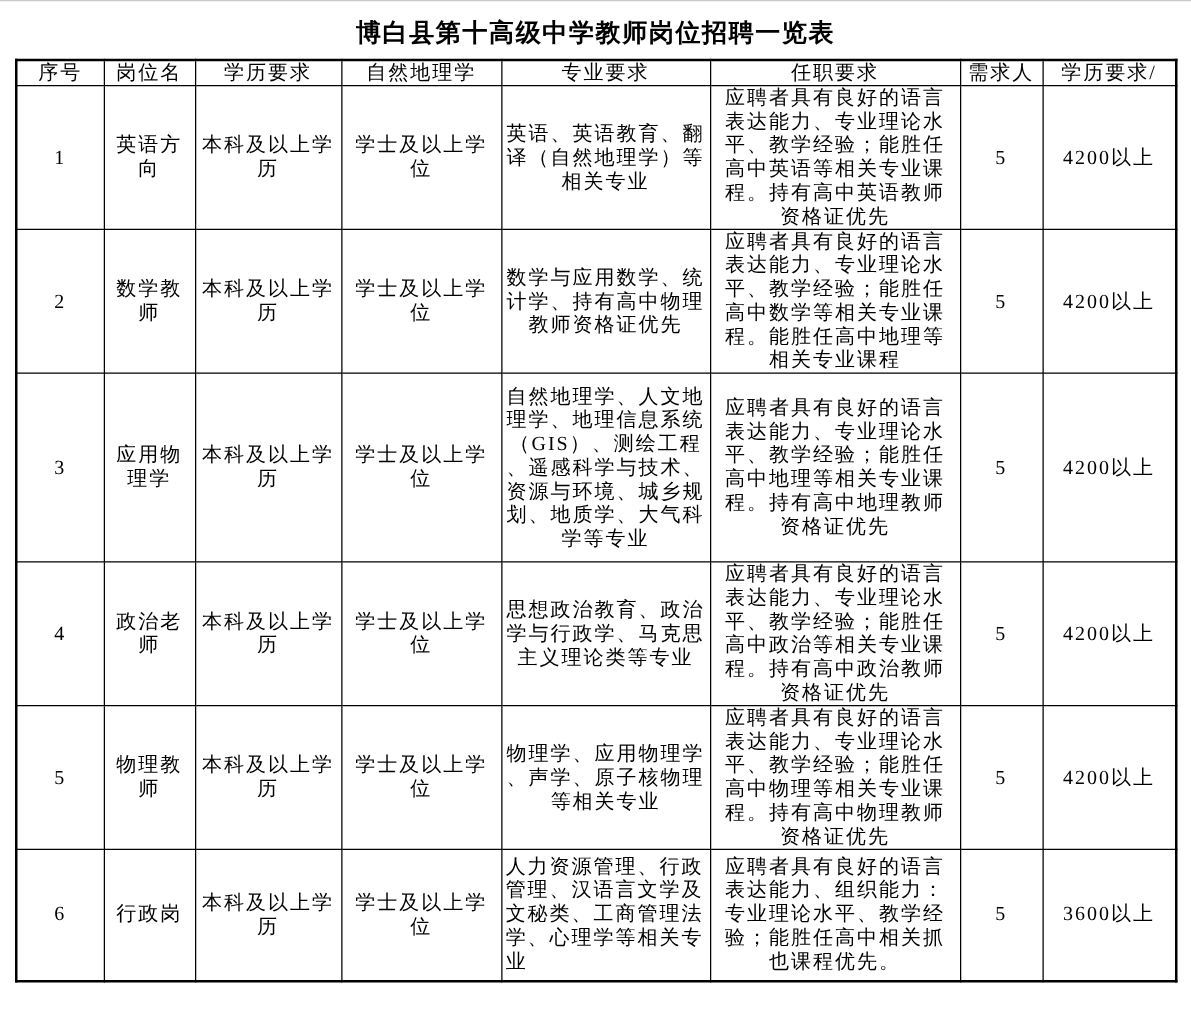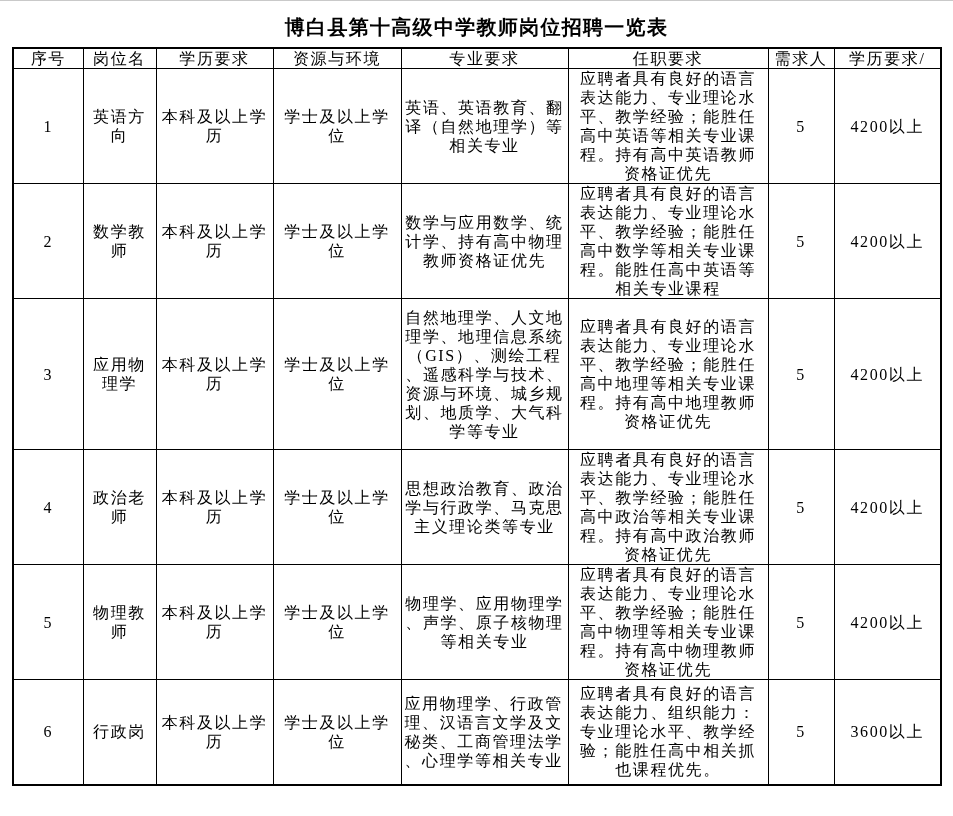--- a/index.html
+++ b/index.html
@@ -78,21 +78,21 @@
     <col class="c-major">
       <col class="c-req">
       <col class="c-count">
       <col class="c-salary">
   </colgroup>
   <tbody>
     <tr class="hdr">
       <th>序号</th>
       <th>岗位名</th>
       <th>学历要求</th>
-      <th>资源与环境</th>
+      <th>自然地理学</th>
       <th>专业要求</th>
       <th>任职要求</th>
       <th>需求人</th>
       <th>学历要求/</th>
     </tr>
 
     <tr class="r1">
       <td>1</td>
       <td>英语方向</td>
       <td>本科及以上学历</td>
@@ -102,21 +102,21 @@
       <td>5</td>
       <td>4200以上</td>
     </tr>
 
     <tr class="r2">
       <td>2</td>
       <td>数学教师</td>
       <td>本科及以上学历</td>
       <td>学士及以上学位</td>
       <td>数学与应用数学、统计学、持有高中物理教师资格证优先</td>
-      <td>应聘者具有良好的语言表达能力、专业理论水平、教学经验；能胜任高中数学等相关专业课程。能胜任高中英语等相关专业课程</td>
+      <td>应聘者具有良好的语言表达能力、专业理论水平、教学经验；能胜任高中数学等相关专业课程。能胜任高中地理等相关专业课程</td>
       <td>5</td>
       <td>4200以上</td>
     </tr>
 
     <tr class="r3">
       <td>3</td>
       <td>应用物理学</td>
       <td>本科及以上学历</td>
       <td>学士及以上学位</td>
       <td>自然地理学、人文地理学、地理信息系统（GIS）、测绘工程、遥感科学与技术、资源与环境、城乡规划、地质学、大气科学等专业</td>
@@ -145,19 +145,19 @@
       <td>应聘者具有良好的语言表达能力、专业理论水平、教学经验；能胜任高中物理等相关专业课程。持有高中物理教师资格证优先</td>
       <td>5</td>
       <td>4200以上</td>
     </tr>
 
     <tr class="r6">
       <td>6</td>
       <td>行政岗</td>
       <td>本科及以上学历</td>
       <td>学士及以上学位</td>
-      <td class="align-left">应用物理学、行政管理、汉语言文学及文秘类、工商管理法学、心理学等相关专业</td>
+      <td class="align-left">人力资源管理、行政管理、汉语言文学及文秘类、工商管理法学、心理学等相关专业</td>
       <td>应聘者具有良好的语言表达能力、组织能力：专业理论水平、教学经验；能胜任高中相关抓也课程优先。</td>
       <td>5</td>
       <td>3600以上</td>
     </tr>
   </tbody>
 </table>
 
 </body></html>

